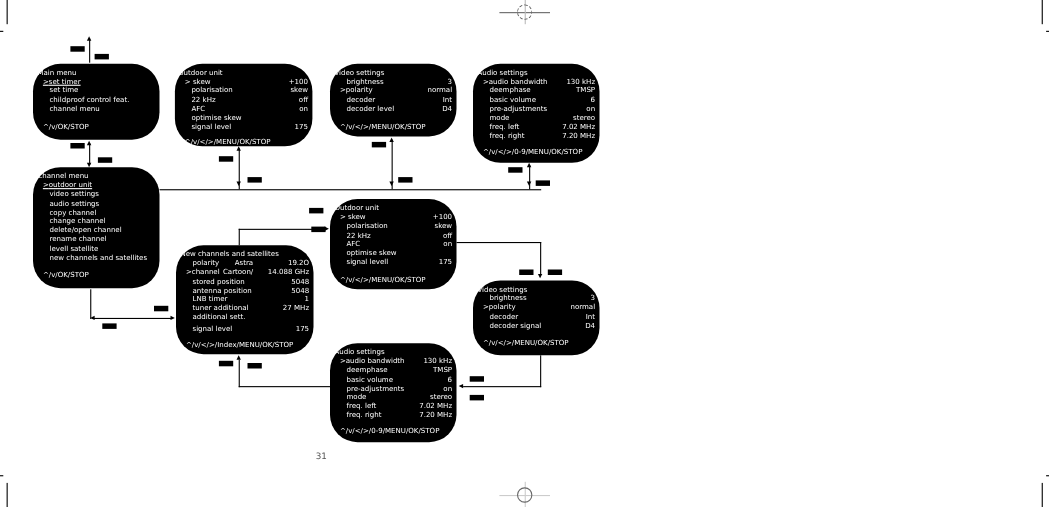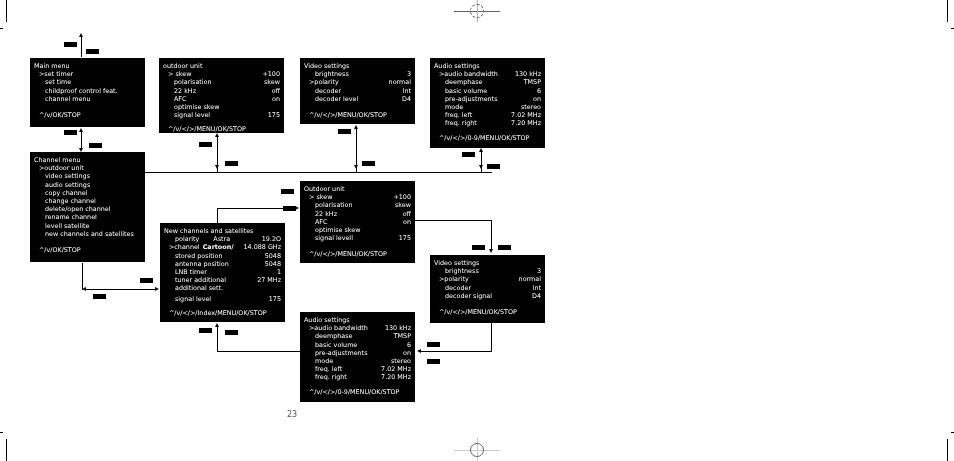--- a/index.html
+++ b/index.html
@@ -1,27 +1,27 @@
 <!DOCTYPE html>
 <html><head>
 <meta charset="utf-8">
 <style>
   html, body { margin:0; padding:0; background:#ffffff; }
   body { width:954px; height:461px; position:relative; overflow:hidden;
          font-family:"DejaVu Sans", sans-serif; }
   .screen { position:absolute; background:#000; color:#fff; font-size:6.4px; line-height:8.2px;
-            box-sizing:border-box; padding:4px 4px 0 4px; }
+            box-sizing:border-box; padding:4px 4px 0 4px;border-radius:25px; }
   .screen .title { white-space:nowrap; }
   .row { display:flex; justify-content:space-between; white-space:nowrap; }
   .row .lbl { padding-left:11px; }
   .row.sel .lbl { padding-left:5px; }
   .row .mid { flex:1; padding-left:14px; }
   .nav { white-space:nowrap; padding-left:5px; margin-top:8px; }
   .item { white-space:nowrap; padding-left:11px; }
-  .item.sel { padding-left:5px; }
+  .item.sel { padding-left:5px;text-decoration:underline; }
   .key { position:absolute; background:#000; width:13px; height:5px; }
   .ln { position:absolute; background:#000; }
   .ah { position:absolute; width:0; height:0; }
   .ah.up { border-left:2px solid transparent; border-right:2px solid transparent; border-bottom:4px solid #000; }
   .ah.down { border-left:2px solid transparent; border-right:2px solid transparent; border-top:4px solid #000; }
   .ah.right { border-top:2px solid transparent; border-bottom:2px solid transparent; border-left:4px solid #000; }
   .ah.left { border-top:2px solid transparent; border-bottom:2px solid transparent; border-right:4px solid #000; }
   .crop { position:absolute; background:#000; }
   .reg { position:absolute; width:14px; height:14px; border:1px solid #666; border-radius:50%; box-sizing:border-box; }
   .regline { position:absolute; background:#999; }
@@ -39,21 +39,21 @@
 <div class="crop" style="left:947px;top:439px;width:1px;height:22px;"></div>
 <div class="crop" style="left:951px;top:432px;width:3px;height:1px;"></div>
 
 <div class="regline" style="left:454px;top:11px;width:46px;height:1px;background:#666;"></div>
 <div class="regline" style="left:477px;top:0;width:1px;height:22px;background:#bbb;"></div>
 <div class="reg" style="left:470px;top:4px;border-style:dashed;"></div>
 <div class="regline" style="left:454px;top:450px;width:46px;height:1px;background:#ccc;"></div>
 <div class="regline" style="left:477px;top:438px;width:1px;height:23px;background:#ccc;"></div>
 <div class="reg" style="left:470px;top:443px;"></div>
 
-<div class="pagenum" style="left:287px;top:410px;">23</div>
+<div class="pagenum" style="left:287px;top:410px;">31</div>
 
 <div class="screen" style="left:30px;top:58px;width:115px;height:69px;">
   <div class="title">Main menu</div>
   <div class="item sel"><span>&gt;</span><span>set timer</span></div>
   <div class="item">set time</div>
   <div class="item">childproof control feat.</div>
   <div class="item">channel menu</div>
   <div class="nav">^/v/OK/STOP</div>
 </div>
 
@@ -156,21 +156,21 @@
 
 <div class="screen" style="left:160px;top:223px;width:125px;height:99px;">
   <div class="title">New channels and satellites</div>
   <div class="row">
       <span class="lbl">polarity</span>
       <span class="mid">Astra</span>
       <span>19.2O</span>
     </div>
   <div class="row sel">
       <span class="lbl"><span>&gt;</span><span>channel</span></span>
-      <span class="mid" style="padding-left:3px;font-weight:bold;">Cartoon/</span>
+      <span class="mid" style="padding-left:3px;">Cartoon/</span>
       <span>14.088 GHz</span>
     </div>
   <div class="row">
       <span class="lbl">stored position</span>
       <span>5048</span>
     </div>
   <div class="row">
       <span class="lbl">antenna position</span>
       <span>5048</span>
     </div>

